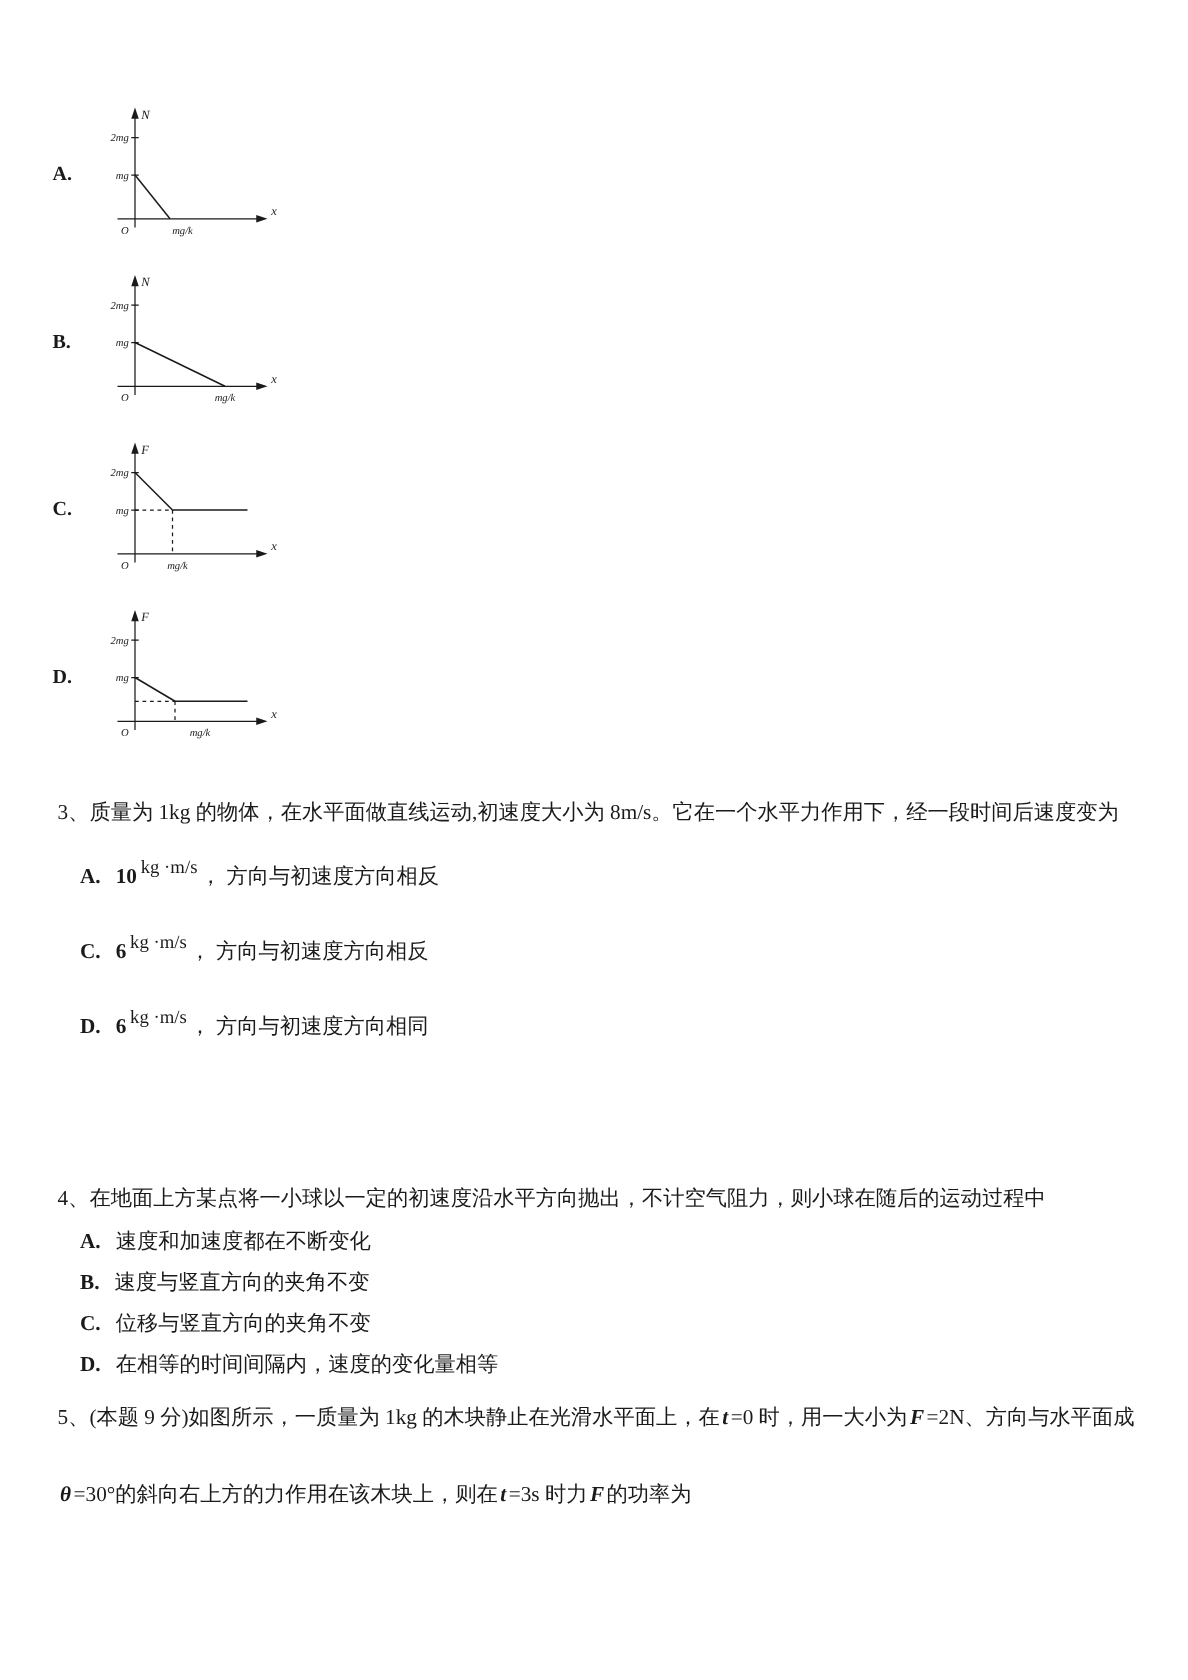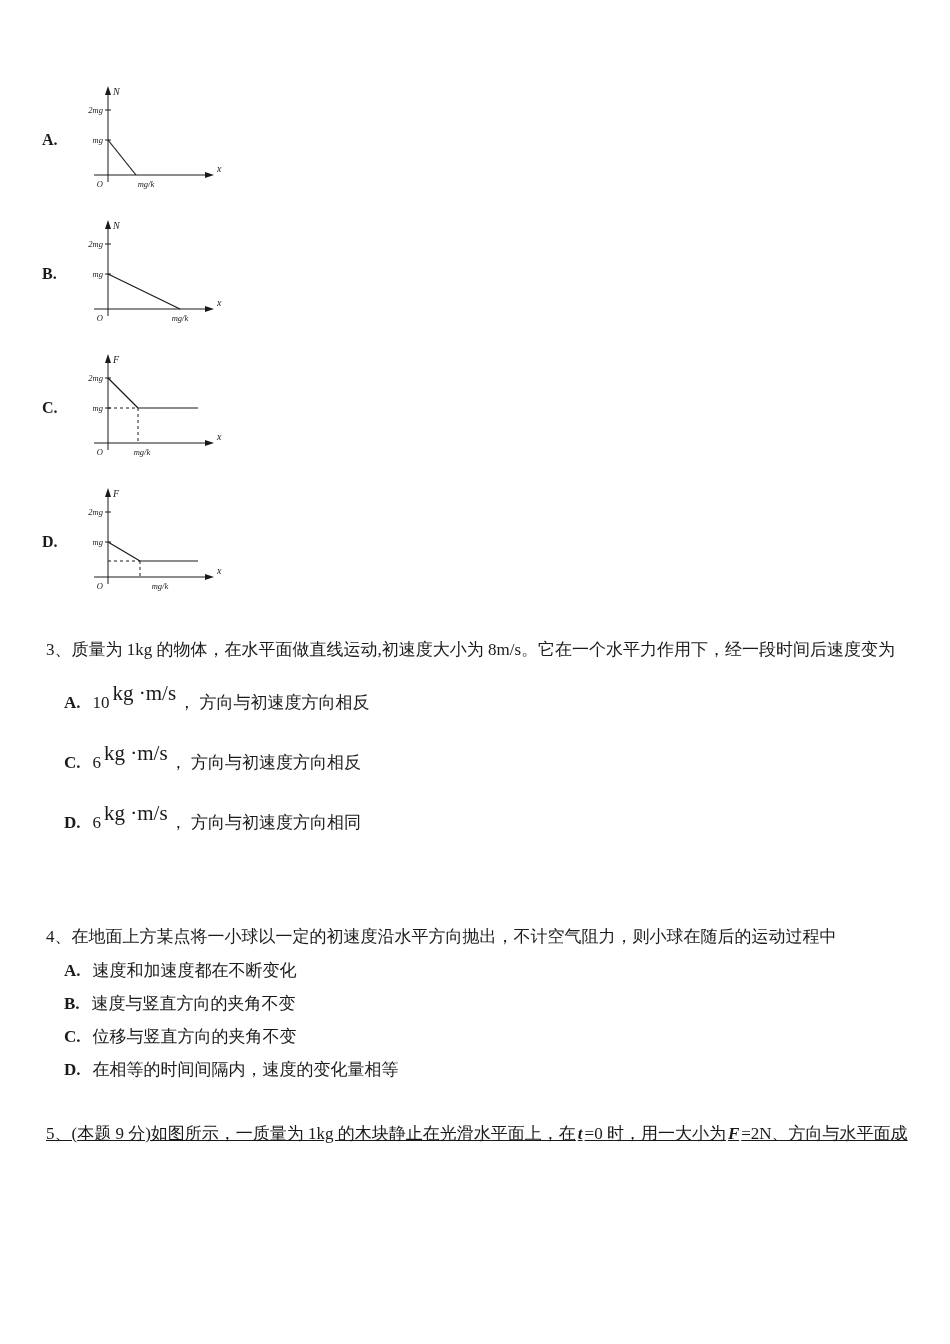--- a/index.html
+++ b/index.html
@@ -17,27 +17,27 @@
   svg text { fill:#1a1a1a; }
   .ax   { font:italic 10px "Liberation Serif",serif; }
   .tick { font:italic 8.5px "Liberation Serif",serif; }
 
   
   .qblock { position:absolute; left:46px; width:862px; font-size:17px; }
   .stem { margin:0; line-height:40px; }
   .q3 { top:630px; }
   .q3-option { margin:0 0 0 18px; padding-top:19px; height:41px; white-space:nowrap; }
   .q3-option .lbl { font-weight:bold; margin-right:12px; }
-  .q3-option .val { font-weight:normal; }
-  .q3-option .unit { font-size:21px; position:relative; top:-8px; margin:0 2px 0 3px; }
-  .q4 { top:920px; }
+  .q3-option .val { font-weight:bold; }
+  .q3-option .unit { font-size:15px; position:relative; top:-8px; margin:0 2px 0 3px; }
+  .q4 { top:942px; }
   .q4 .stem { line-height:34px; }
   .q4-option { margin:0 0 0 18px; line-height:33px; white-space:nowrap; }
   .q4-option .lbl { font-weight:bold; margin-right:12px; }
-  .q5 { top:1103px;text-decoration:underline; }
+  .q5 { top:1103px; }
   .q5 p { margin:0; line-height:62px; white-space:nowrap; }
   .var { font-style:italic; font-weight:bold; padding:0 2px; }
 </style>
 </head>
 <body>
 
 <div class="page">
 
   <div class="graphs">
 
@@ -135,15 +135,16 @@
   <div class="qblock q4">
     <p class="stem">4、在地面上方某点将一小球以一定的初速度沿水平方向抛出，不计空气阻力，则小球在随后的运动过程中</p>
     <p class="q4-option"><span class="lbl">A.</span><span>速度和加速度都在不断变化</span></p>
     <p class="q4-option"><span class="lbl">B.</span><span>速度与竖直方向的夹角不变</span></p>
     <p class="q4-option"><span class="lbl">C.</span><span>位移与竖直方向的夹角不变</span></p>
     <p class="q4-option"><span class="lbl">D.</span><span>在相等的时间间隔内，速度的变化量相等</span></p>
   </div>
 
   <div class="qblock q5">
     <p><span>5、(本题 9 分)如图所示，一质量为 1kg 的木块静止在光滑水平面上，在</span><span class="var">t</span><span>=0 时，用一大小为</span><span class="var">F</span><span>=2N、方向与水平面成</span></p>
+    <p><span class="var">θ</span><span>=30°的斜向右上方的力作用在该木块上，则在</span><span class="var">t</span><span>=3s 时力</span><span class="var">F</span><span>的功率为</span></p>
   </div>
 
 </div>
 
 </body></html>

